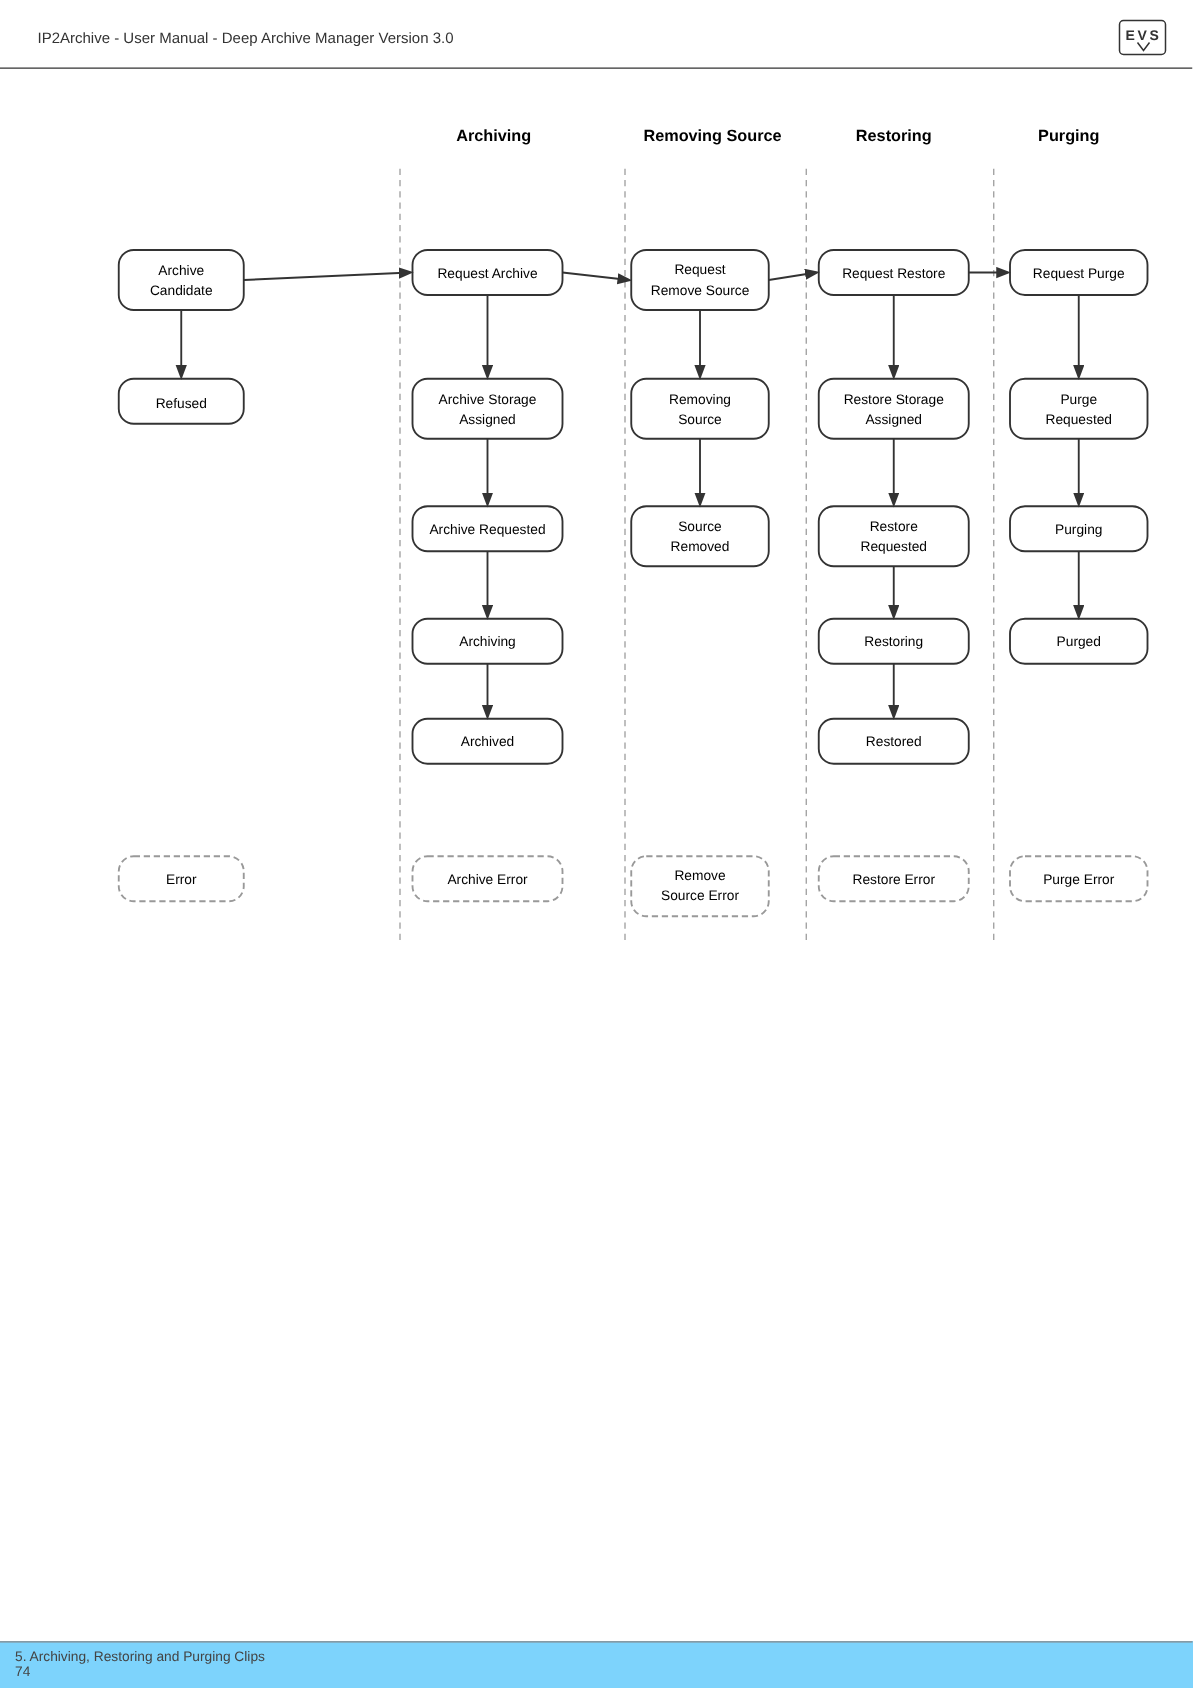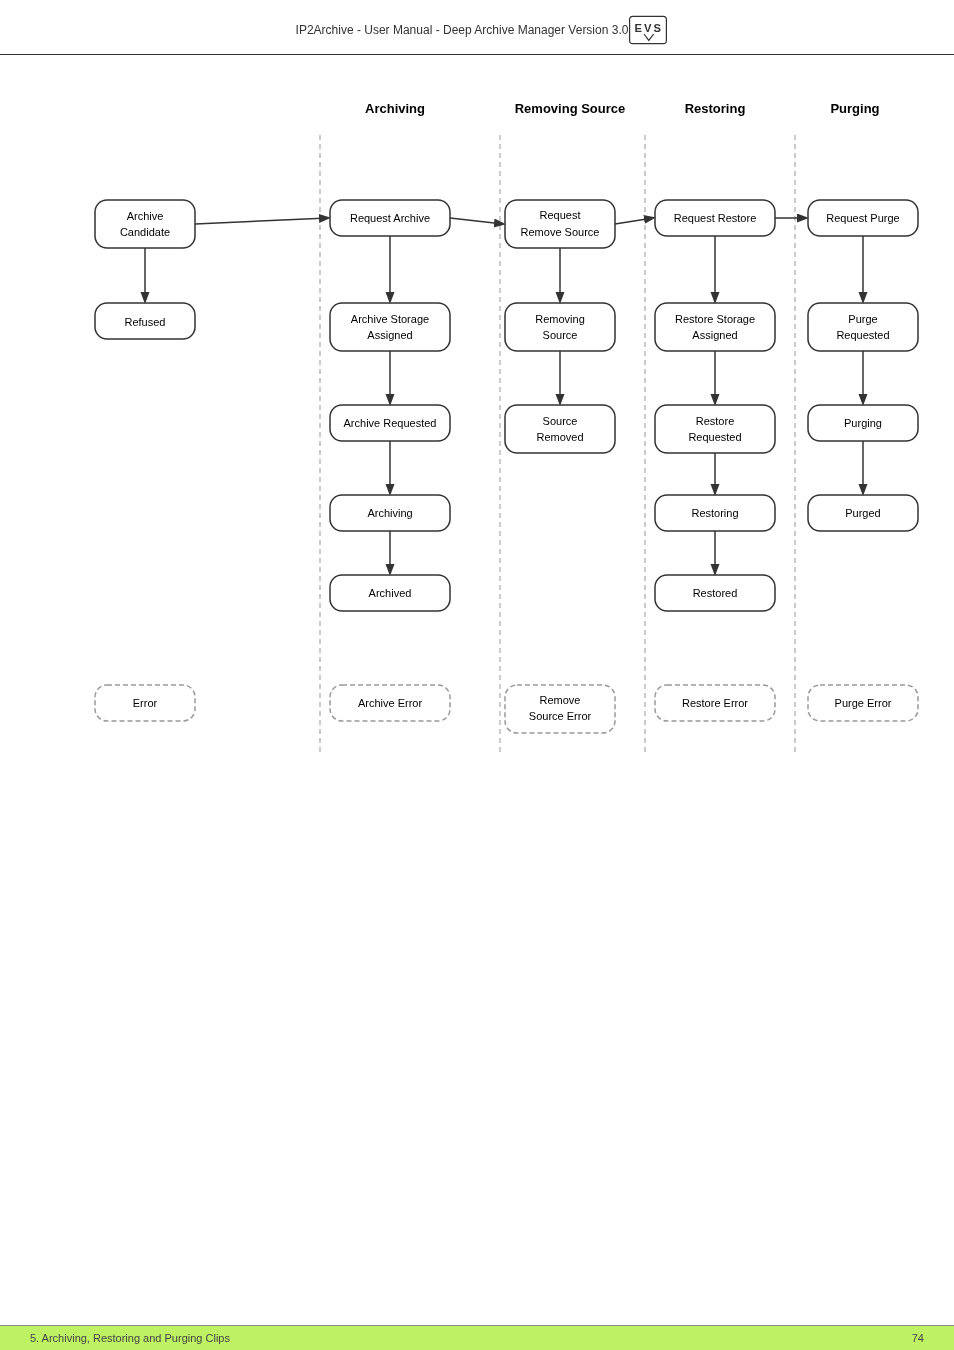--- a/index.html
+++ b/index.html
@@ -7,21 +7,21 @@
       width: 954px;
       min-height: 1350px;
       background: #fff;
       font-family: Arial, Helvetica, sans-serif;
       font-size: 12px;
       color: #222;
     }
     .page-header {
       display: flex;
       align-items: center;
-      justify-content: center;
+      justify-content: space-between;
       padding: 14px 20px 8px 30px;
       border-bottom: 1.5px solid #333;
     }
     .page-header-title {
       font-size: 12px;
       color: #333;
     }
     .logo {
       width: 40px;
       height: 32px;
@@ -183,16 +183,16 @@
 
     <line x1="828" y1="161" x2="828" y2="226" stroke="#333" stroke-width="1.5" marker-end="url(#arrow)"></line>
 
     <line x1="828" y1="276" x2="828" y2="328" stroke="#333" stroke-width="1.5" marker-end="url(#arrow)"></line>
 
     <line x1="828" y1="366" x2="828" y2="418" stroke="#333" stroke-width="1.5" marker-end="url(#arrow)"></line>
 
   </svg>
 </div>
 
-<div style="position: fixed; bottom: 0; left: 0; right: 0; border-top: 1px solid #888; display: flex; justify-content: space-between; padding: 6px 30px; font-size: 11px; color: #444; background: #bef264;">
+<div style="position: fixed; bottom: 0; left: 0; right: 0; border-top: 1px solid #888; display: flex; justify-content: space-between; padding: 6px 12px; font-size: 11px; color: #444; background: #7dd3fc; flex-direction: column;">
   <span>5. Archiving, Restoring and Purging Clips</span>
   <span>74</span>
 </div>
 
 </body></html>

